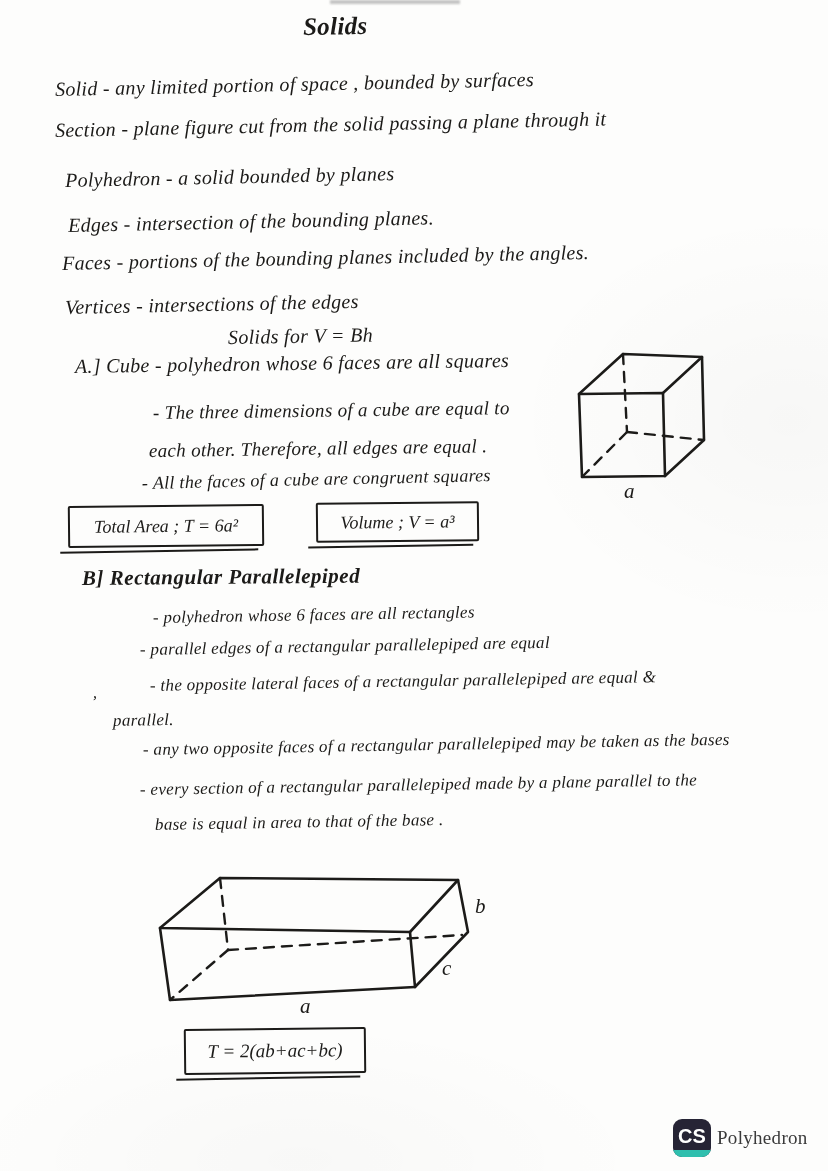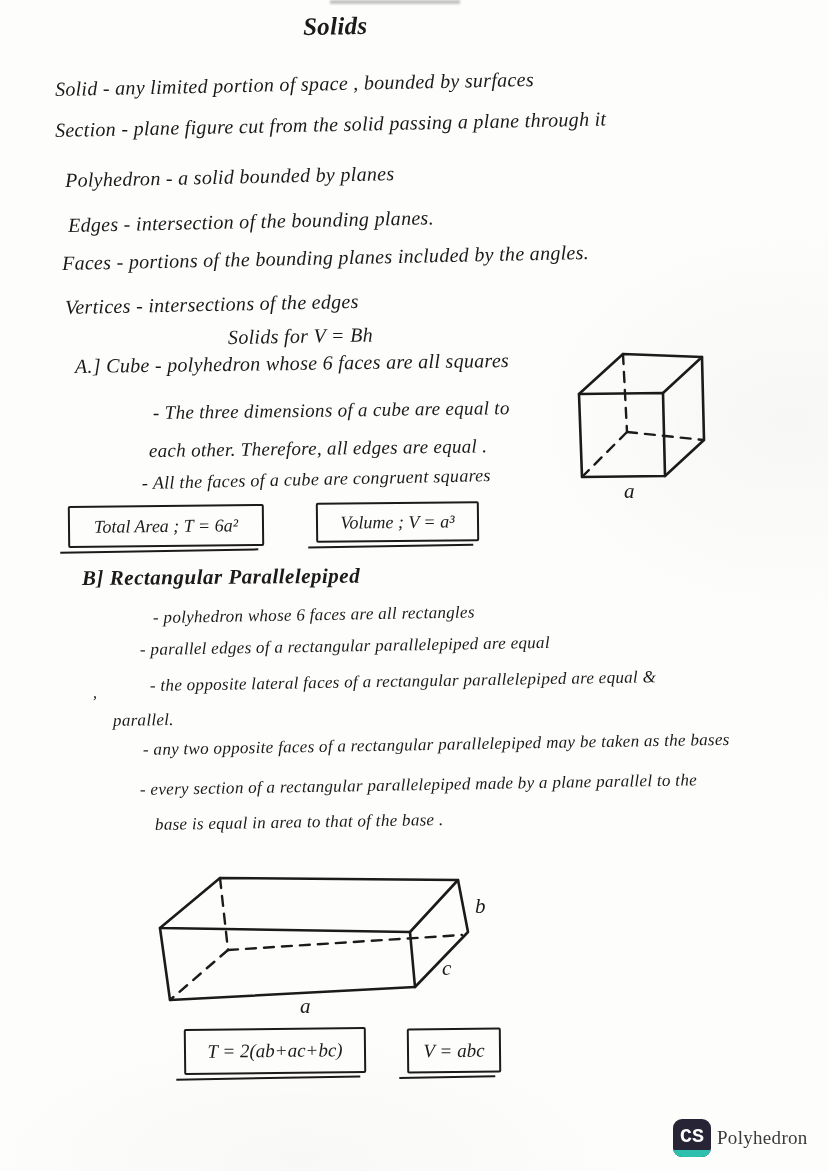--- a/index.html
+++ b/index.html
@@ -63,21 +63,21 @@
     background: rgba(90,90,90,0.35); filter: blur(1px);
   }
   .stray { position: absolute; font-size: 16px; font-style: italic; }
   .footer-logo {
     position: absolute; left: 673px; top: 1119px;
     display: flex; align-items: center; gap: 6px;
   }
   .cs-badge {
     width: 38px; height: 38px; border-radius: 9px;
     display: flex; align-items: center; justify-content: center;
-    font-family: Liberation Mono, monospace;
+    font-family: Liberation Sans, sans-serif;
     font-weight: bold; font-size: 20px; color: #ffffff;
     position: relative; overflow: hidden;
   }
   .cs-badge .accent {
     position: absolute; left: 0; right: 0; bottom: 0; height: 7px;
   }
   .cs-badge .cs-text { position: relative; z-index: 1; margin-top: -3px; }
   .brand {
     font-family: "Liberation Serif", serif;
     font-size: 19px; color: #3a3a3a; letter-spacing: 0.3px;
@@ -142,23 +142,20 @@
     <path class="hidden-edge" d="M78 85 L20 135"></path>
     <path class="hidden-edge" d="M78 85 L312 70"></path>
     <text x="150" y="148">a</text>
     <text x="325" y="48">b</text>
     <text x="292" y="110">c</text>
   </svg>
 
   <div class="fbox tilt-s" style="left:184px; top:1028px; width:182px; height:46px; font-size:19px;">
     <span>T = 2(ab+ac+bc)</span>
   </div>
-  <div class="fbox tilt-s" style="left:407px; top:1028px; width:94px; height:45px; font-size:19px;">
-    <span>V = abc</span>
-  </div>
 
   <div class="footer-logo">
     <div class="cs-badge" style="background: rgb(38, 36, 53);">
       <span class="cs-text">CS</span>
       <span class="accent" style="background: rgb(47, 191, 174);"></span>
     </div>
     <span class="brand">Polyhedron</span>
   </div>
 
 </div>

